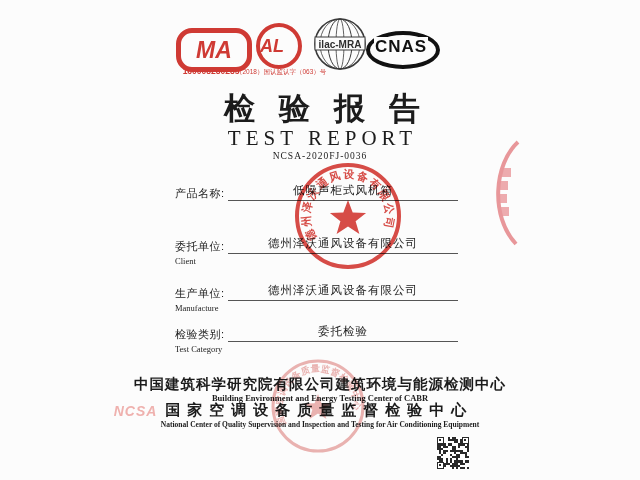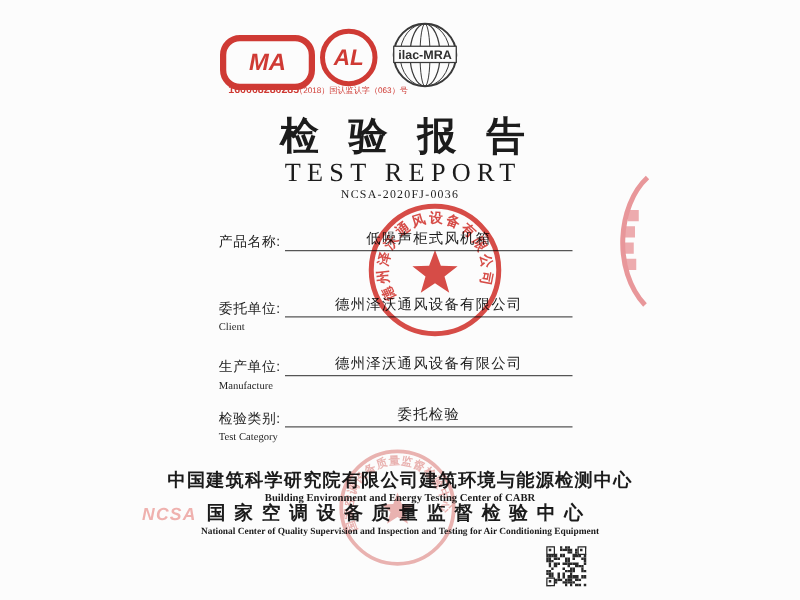--- a/index.html
+++ b/index.html
@@ -3,24 +3,24 @@
 <meta charset="utf-8">
 <style>
   html,body{margin:0;padding:0;background:#e8e8e8;}
   #stage{position:relative;width:640px;height:480px;background:#fcfcfc;overflow:hidden;
          font-family:"Liberation Sans","DejaVu Sans",sans-serif;color:#222;}
   .abs{position:absolute;}
 
   
   .cma-box{left:176px;top:28px;width:66px;height:34px;border:5px solid #cf3a34;border-radius:16px;
            display:flex;align-items:center;justify-content:center;}
-  .cma-letters{color:#cf3a34;font-weight:bold;font-size:19px;letter-spacing:0;font-style:italic;line-height:1;}
+  .cma-letters{color:#cf3a34;font-weight:bold;font-size:23px;letter-spacing:0;font-style:italic;line-height:1;}
   .cma-number{left:168px;top:66px;width:86px;text-align:center;color:#cf3a34;font-size:8.5px;font-weight:bold;}
   .cal-circle{left:256px;top:23px;width:38px;height:38px;border:4px solid #cf3a34;border-radius:50%;
-              display:flex;align-items:center;justify-content:center;}
+              display:flex;align-items:center;justify-content:flex-start;}
   .cal-letters{color:#cf3a34;font-weight:bold;font-size:18px;font-style:italic;line-height:1;}
   .cal-caption{left:236px;top:68px;width:88px;text-align:center;color:#cf3a34;font-size:6.5px;white-space:nowrap;}
   .ilac-svg{left:313px;top:17px;}
   .cnas-wrap{left:366px;top:28px;width:70px;height:38px;display:flex;align-items:center;justify-content:center;}
   .cnas-ellipse{position:absolute;left:0;top:3px;width:66px;height:30px;border:4px solid #111;border-radius:50%;}
   .cnas-text{position:relative;color:#111;font-weight:bold;font-size:17px;letter-spacing:1px;background:#fcfcfc;padding:0 1px;}
   .cnas-lines{left:441px;top:21px;font-size:7.5px;line-height:9.5px;color:#111;}
   .cnas-lines .b{font-weight:bold;}
 
   
@@ -80,20 +80,24 @@
 
   <svg class="abs ilac-svg" width="54" height="54" viewBox="0 0 54 54">
     <circle cx="27" cy="27" r="25" fill="none" stroke="#3a3a3a" stroke-width="1.6"></circle>
     <ellipse cx="27" cy="27" rx="12" ry="25" fill="none" stroke="#3a3a3a" stroke-width="1"></ellipse>
     <ellipse cx="27" cy="27" rx="20" ry="25" fill="none" stroke="#3a3a3a" stroke-width="0.8"></ellipse>
     <ellipse cx="27" cy="27" rx="4" ry="25" fill="none" stroke="#3a3a3a" stroke-width="0.8"></ellipse>
     <rect x="2" y="20" width="50" height="13" fill="#fcfcfc" stroke="#3a3a3a" stroke-width="1"></rect>
     <text x="27" y="30.5" text-anchor="middle" font-size="10" font-weight="bold" fill="#2e2e2e" font-family="Liberation Sans, sans-serif">ilac-MRA</text>
   </svg>
 
+  <div class="abs cnas-wrap">
+    <div class="cnas-ellipse"></div>
+    <span class="cnas-text">CNAS</span>
+  </div>
 
   <div class="abs title-zh">检验报告</div>
   <div class="abs title-en">TEST REPORT</div>
   <div class="abs report-no">NCSA-2020FJ-0036</div>
 
   <div class="field-row" style="top:186px">
     <div class="fl-zh">产品名称:</div>
     <div class="fv">低噪声柜式风机箱</div>
   </div>
   <div class="field-row" style="top:239px">

